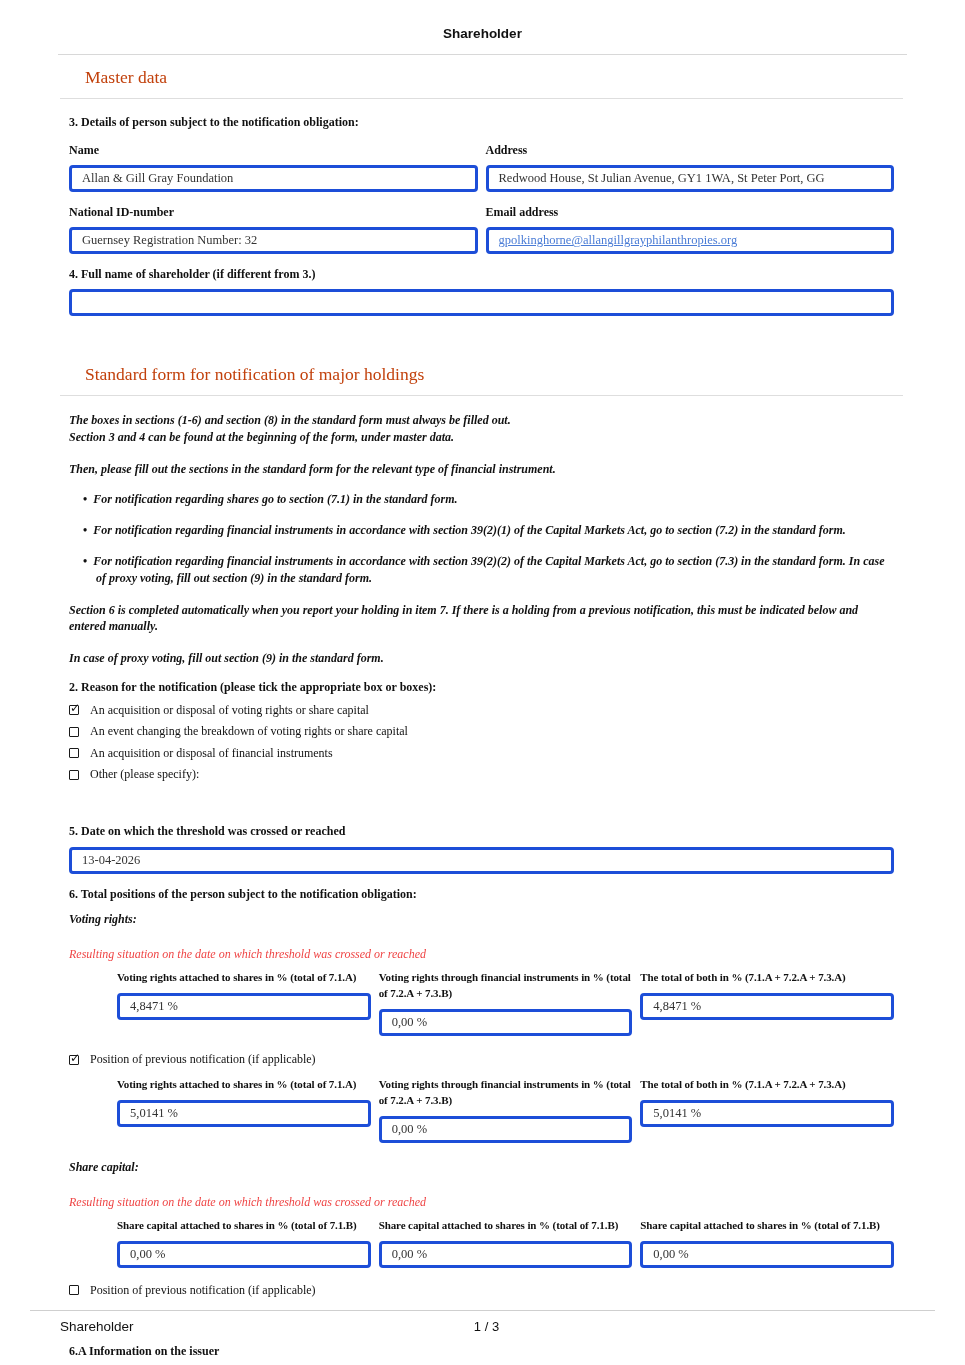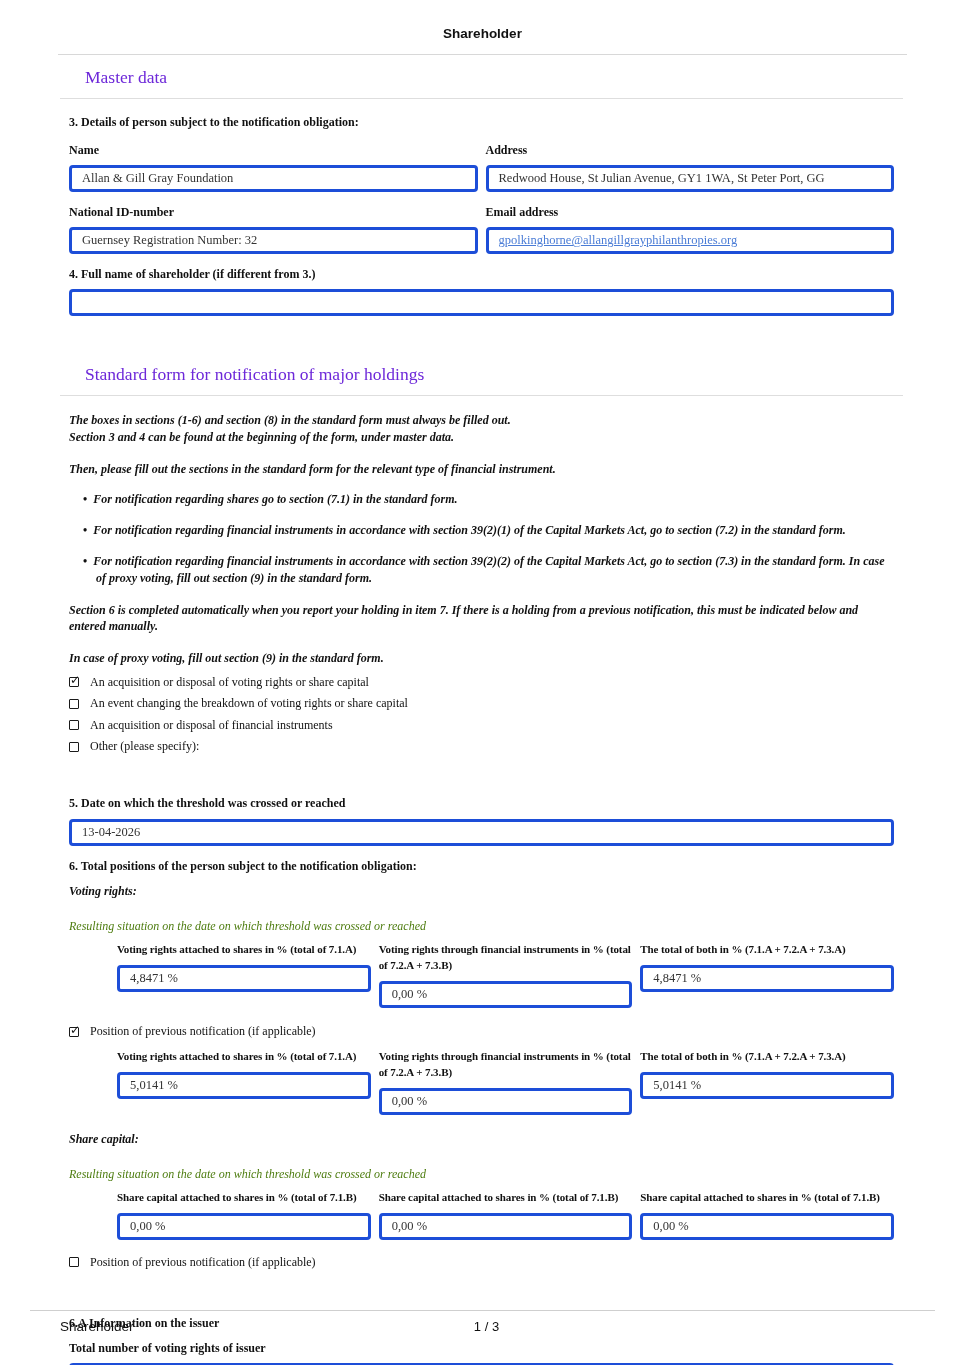--- a/index.html
+++ b/index.html
@@ -13,21 +13,21 @@
   .topbar {
     margin: 0 58px;
     text-align: center;
     font-family: "Liberation Sans", sans-serif;
     font-size: 13.5px; font-weight: 600; color: #111;
     padding: 26px 0 13px;
     border-bottom: 1px solid #d8d8d8;
   }
   .content { padding: 0 71px 0 69px; }
   .section-head {
-    font-size: 17.5px; font-weight: 400; color: #6d28d9;
+    font-size: 17.5px; font-weight: 400; color: #c2410c;
     margin: 12px -9px 0;
     padding: 0 0 10px 25px;
     border-bottom: 1px solid #dedede;
   }
   .s-label { font-size: 12px; font-weight: bold; }
   .mt20 { margin-top: 16px; }
   .f-label { font-size: 12px; font-weight: bold; margin: 13px 0 7px; }
   .field {
     border: 3px solid #1d4ed8; border-radius: 4px;
     height: 27px; display: flex; align-items: center;
@@ -35,21 +35,21 @@
     background: #fff; overflow: hidden; white-space: nowrap;
   }
   .grid2 { display: grid; grid-template-columns: 1fr 1fr; column-gap: 8px; }
   .grid3 {
     display: grid; grid-template-columns: 1fr 1fr 1fr; column-gap: 8px;
     align-items: start; margin-top: 8px; margin-left: 48px;
   }
   .grid3 .f-label { margin: 0 0 7px; font-size: 11px; letter-spacing: -0.1px; line-height: 1.45; }
   a.link { color: var(--link, #4a7cd6); text-decoration: underline; }
   .para-bi { font-weight: bold; font-style: italic; font-size: 12px; line-height: 1.4; }
-  .para-i { font-style: italic; font-size: 12px; color: #4d7c0f; }
+  .para-i { font-style: italic; font-size: 12px; color: #ef4444; }
   ul.bullets { list-style: none; margin: 6px 0 0; padding: 0 0 0 14px; }
   ul.bullets li { padding-left: 13px; text-indent: -13px; margin-top: 14px; }
   ul.bullets li::before { content: "\2022\2002"; font-style: normal; }
   .cb-row { display: flex; align-items: center; font-size: 12px; margin-top: 6.5px; }
   .cb {
     width: 10px; height: 10px; border: 1.4px solid #1a1a1a; border-radius: 1px;
     position: relative; flex: none; margin-right: 11px; background: #fff; cursor: pointer;
   }
   .cb.checked::after {
     content: "\2713"; position: absolute; left: 0px; top: -4px;
@@ -114,20 +114,21 @@
   <ul class="bullets para-bi">
     <li>For notification regarding shares go to section (7.1) in the standard form.</li>
     <li>For notification regarding financial instruments in accordance with section 39(2)(1) of the Capital Markets Act, go to section (7.2) in the standard form.</li>
     <li>For notification regarding financial instruments in accordance with section 39(2)(2) of the Capital Markets Act, go to section (7.3) in the standard form. In case of proxy voting, fill out section (9) in the standard form.</li>
   </ul>
 
   <div class="para-bi" style="margin-top:15px;">Section 6 is completed automatically when you report your holding in item 7. If there is a holding from a previous notification, this must be indicated below and entered manually.</div>
 
   <div class="para-bi" style="margin-top:15px;">In case of proxy voting, fill out section (9) in the standard form.</div>
 
+  <div class="s-label" style="margin-top:13px;">2. Reason for the notification (please tick the appropriate box or boxes):</div>
 
   <div style="margin-top:8px;">
     <div class="cb-row">
       <span class="cb checked"></span>
       <span>An acquisition or disposal of voting rights or share capital</span>
     </div>
     <div class="cb-row">
       <span class="cb"></span>
       <span>An event changing the breakdown of voting rights or share capital</span>
     </div>

